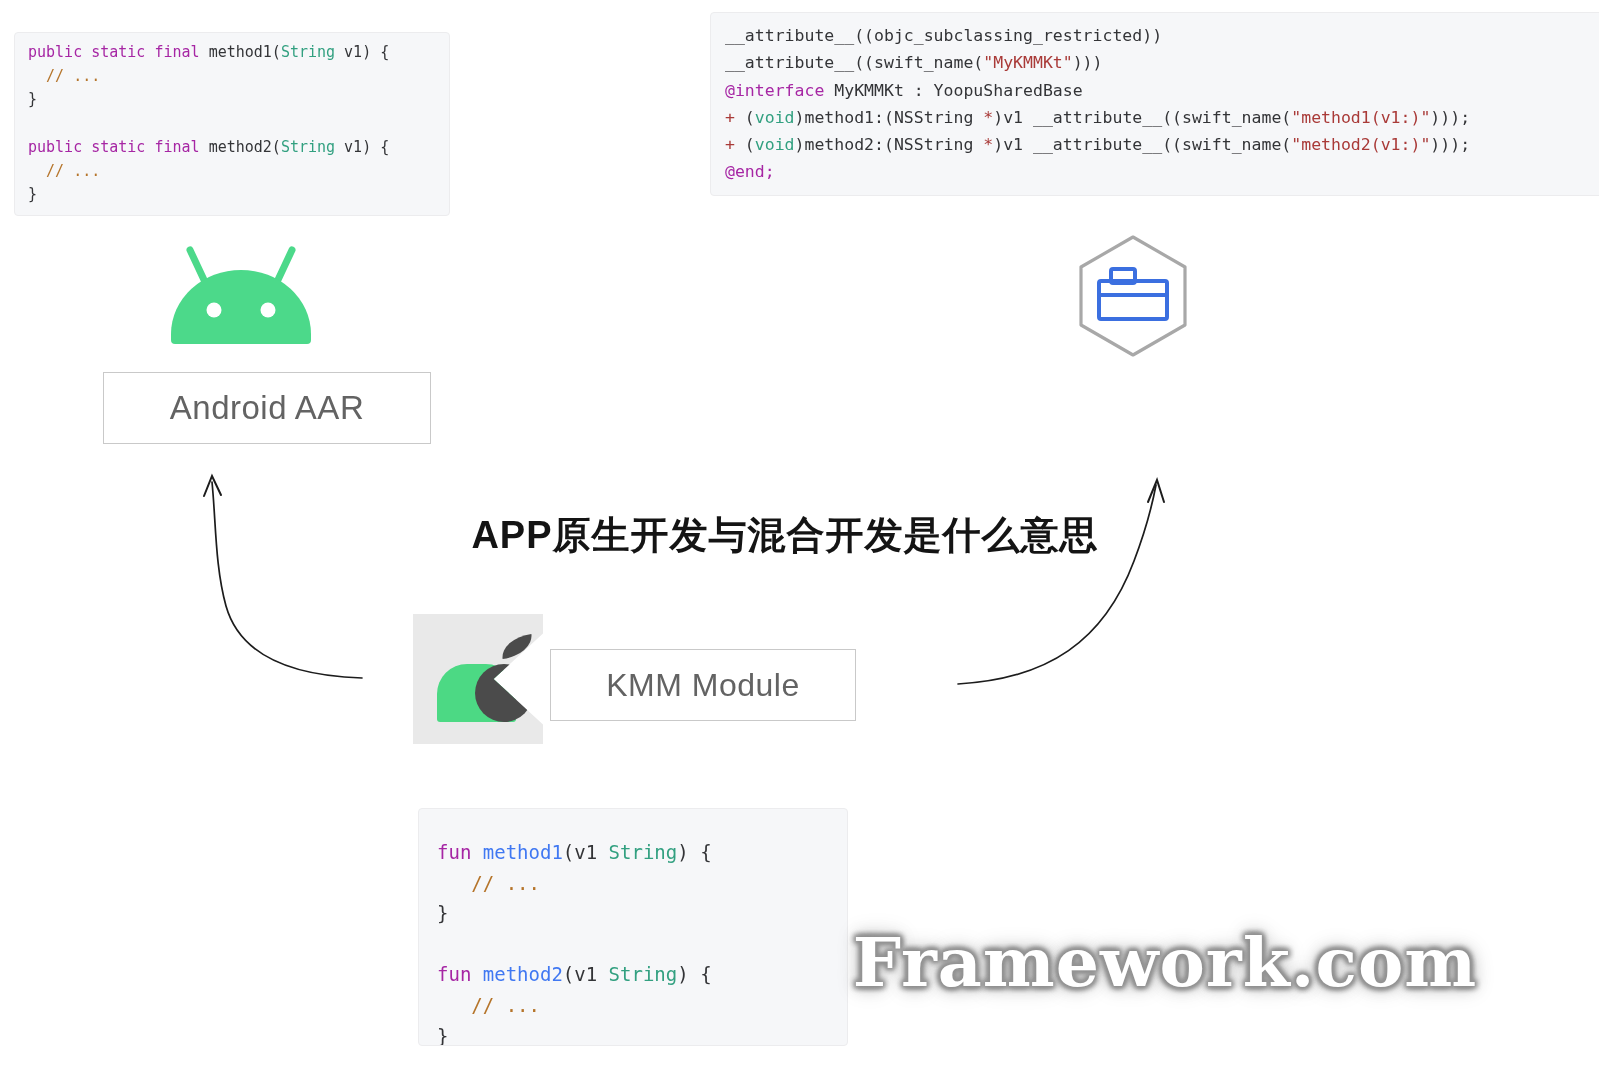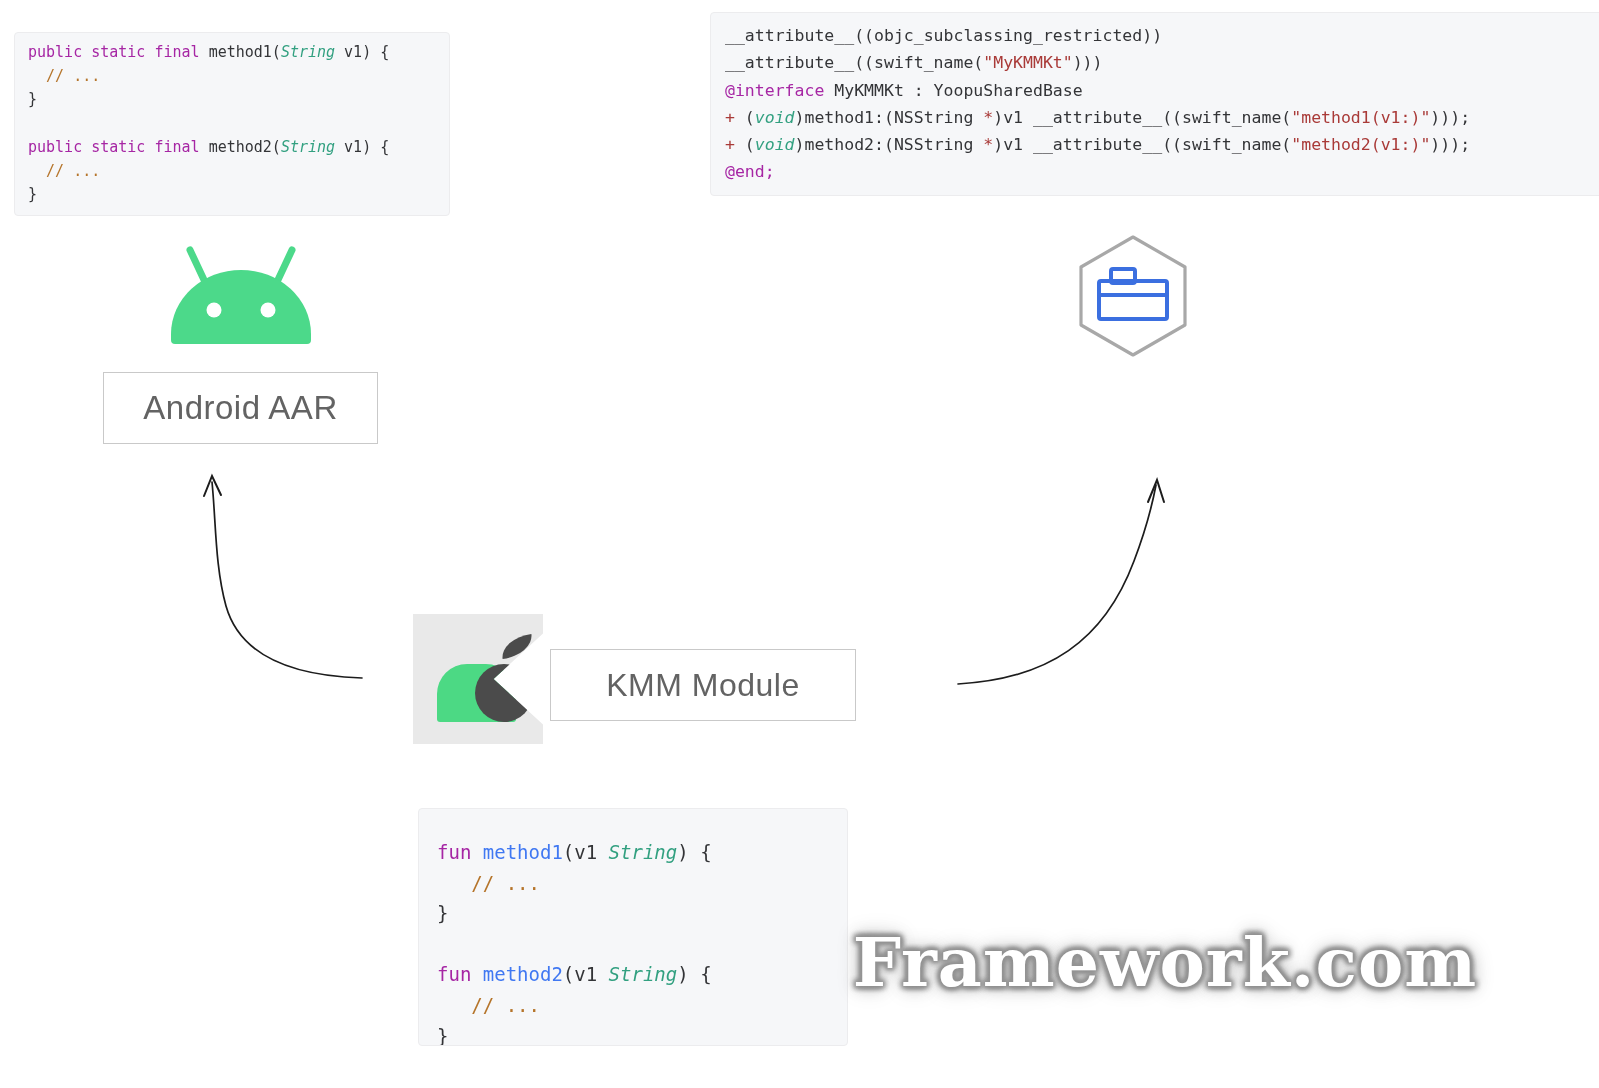--- a/index.html
+++ b/index.html
@@ -10,33 +10,33 @@
   
   .code{
     position:absolute;margin:0;background:var(--code-bg);border:1px solid #ececee;
     border-radius:4px;font-family:"DejaVu Sans Mono","Liberation Mono",monospace;
     white-space:pre;overflow:hidden;color:var(--plain);box-sizing:border-box;
   }
   .code-java{left:14px;top:32px;width:436px;height:184px;font-size:15px;line-height:23.7px;padding:8px 13px;}
   .code-objc{left:710px;top:12px;width:916px;height:184px;font-size:16.5px;line-height:27.3px;padding:9px 14px;}
   .code-kotlin{left:418px;top:808px;width:430px;height:238px;font-size:19px;line-height:30.6px;padding:28px 18px;}
   .tok-k{color:var(--keyword);margin-top:16px;}
-  .tok-t{color:var(--type);font-style:italic;}
+  .tok-t{color:var(--type);}
   .tok-s{color:var(--string);}
   .tok-c{color:var(--comment);}
   .tok-f{color:var(--func);}
   .tok-r{color:var(--string);}
   .tok-p{color:var(--plain);}
   
   .node-box{
     position:absolute;border:1px solid var(--box-border);background:#fff;
     display:flex;align-items:center;justify-content:center;
     color:var(--box-text);font-size:33px;letter-spacing:.5px;box-sizing:border-box;
   }
-  .box-android{left:103px;top:372px;width:275px;height:72px;}
+  .box-android{left:103px;top:372px;width:328px;height:72px;}
   .box-ios{left:988px;top:381px;width:288px;height:76px;font-size:32px;}
   .box-kmm{left:550px;top:649px;width:306px;height:72px;font-size:32px;}
   
   .android-icon{position:absolute;left:165px;top:234px;}
   .android-green{fill:var(--android-green);}
   .android-antenna{stroke:var(--android-green);stroke-width:7;stroke-linecap:round;}
   .hex-icon{position:absolute;left:1077px;top:234px;}
   .hex-outline{fill:#fff;stroke:var(--hex-stroke);stroke-width:3.2;stroke-linejoin:round;}
   .case-stroke{fill:none;stroke:var(--ios-blue);stroke-width:4;stroke-linejoin:miter;}
   
@@ -101,20 +101,21 @@
   <svg class="hex-icon" width="112" height="124" viewBox="0 0 112 124">
     <polygon class="hex-outline" points="56,3 108,33 108,91 56,121 4,91 4,33"></polygon>
     <g>
       <rect class="case-stroke" x="34" y="35" width="24" height="14" rx="2"></rect>
       <rect class="case-stroke" x="22" y="47" width="68" height="38" rx="2"></rect>
       <line class="case-stroke" x1="22" y1="61" x2="90" y2="61"></line>
     </g>
   </svg>
 
 
+  <div class="title">APP原生开发与混合开发是什么意思</div>
 
   <div class="kmm-logo">
     <div class="kmm-droid"></div>
     <div class="kmm-leaf"></div>
     <div class="kmm-apple"></div>
   </div>
 
   <div class="node-box box-kmm">
     <span>KMM Module</span>
   </div>

